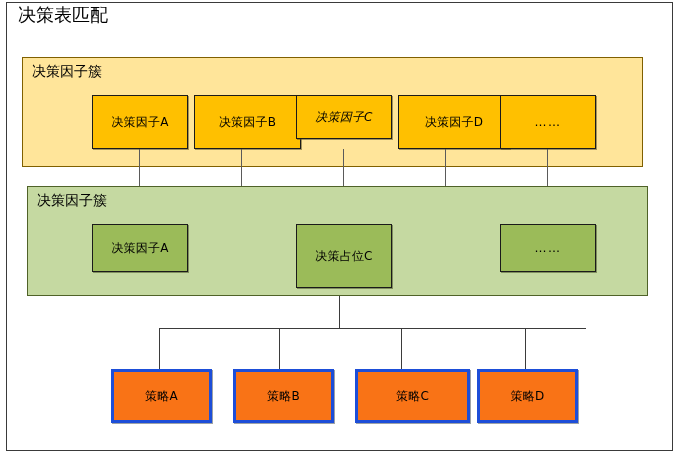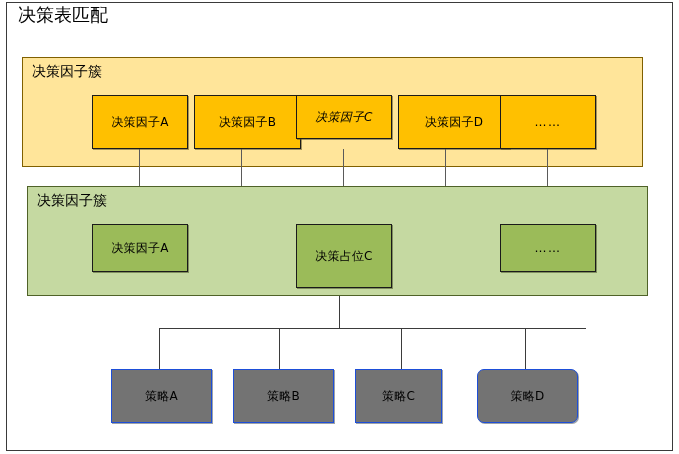--- a/index.html
+++ b/index.html
@@ -89,22 +89,22 @@
     background: #FFC000;
     border: 1px solid #1a1a1a;
     box-shadow: 1px 1px 0 rgba(90,80,40,0.55);
   }
   .node.slot {
     background: #9BBB59;
     border: 1px solid #1a1a1a;
     box-shadow: 1px 1px 0 rgba(70,80,40,0.55);
   }
   .node.strategy {
-    background: #737373;
-    border: 1px solid #1d4ed8;
+    background: #f97316;
+    border: 3px solid #1d4ed8;
     box-shadow: 1px 1px 0 rgba(60,70,80,0.5);
   }
   .node .dots {
     letter-spacing: 1.5px;
     font-size: 12px;
   }
 
   
   .vline {
     position: absolute;
@@ -189,20 +189,20 @@
   <div class="vline" style="left:279px; top:328px; height:41px; background:#3b3b3b;"></div>
   <div class="vline" style="left:401px; top:328px; height:41px; background:#3b3b3b;"></div>
   <div class="vline" style="left:525px; top:328px; height:41px; background:#3b3b3b;"></div>
 
   <div class="node strategy" style="left:111px; top:369px; width:101px; height:54px;">
     <span>策略A</span>
   </div>
   <div class="node strategy" style="left:233px; top:369px; width:101px; height:54px;">
     <span>策略B</span>
   </div>
-  <div class="node strategy" style="left:355px; top:369px; width:87px; height:54px;">
+  <div class="node strategy" style="left:355px; top:369px; width:115px; height:54px;">
     <span>策略C</span>
   </div>
-  <div class="node strategy" style="left:477px; top:369px; width:101px; height:54px;border-radius:7px;">
+  <div class="node strategy" style="left:477px; top:369px; width:101px; height:54px;">
     <span>策略D</span>
   </div>
 
 </div>
 
 </body></html>

